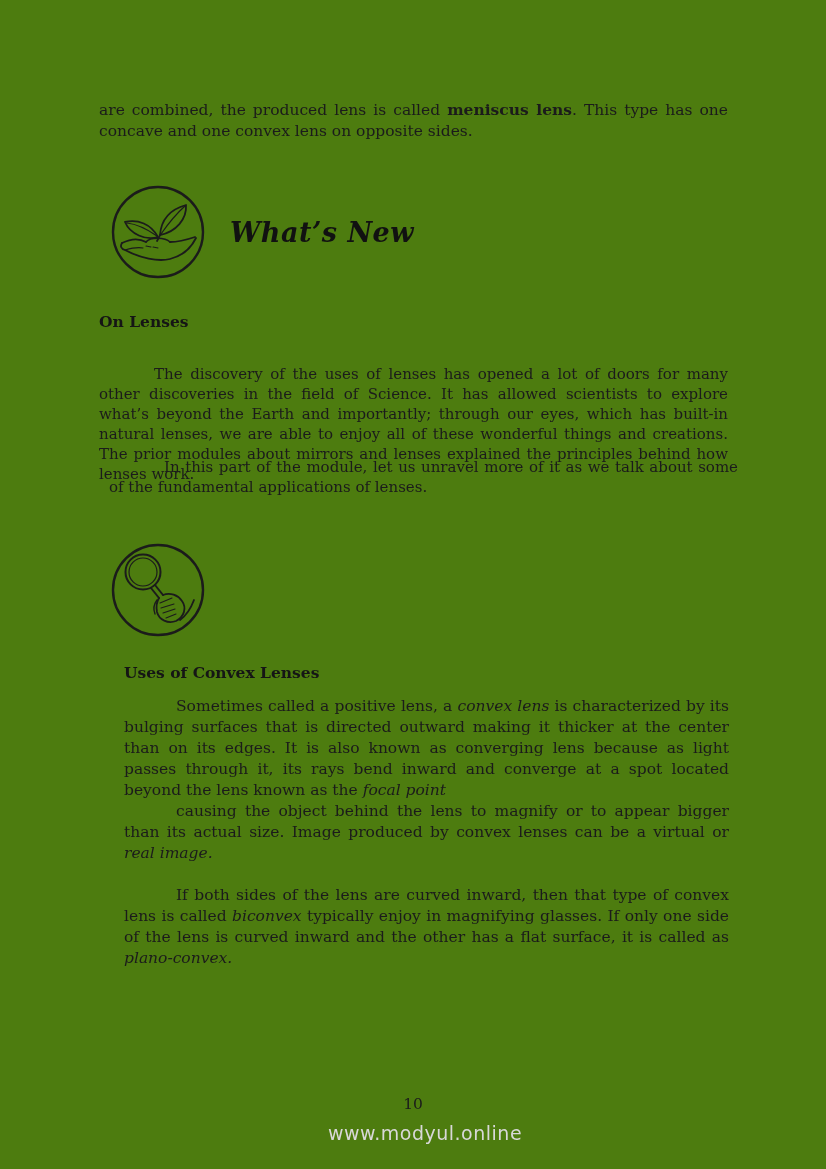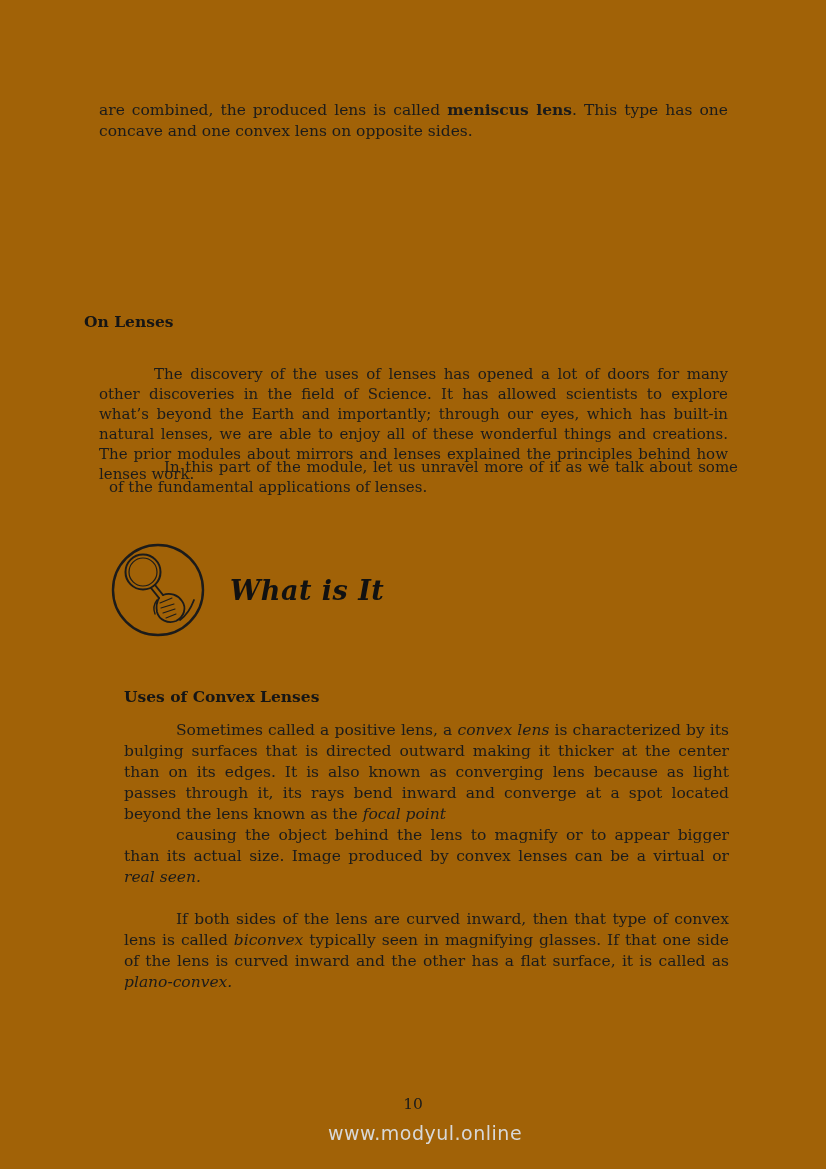--- a/index.html
+++ b/index.html
@@ -1,20 +1,20 @@
 <!DOCTYPE html>
 <html><head>
 <meta charset="utf-8">
 <style>
   html, body { margin: 0; padding: 0; background: #ffffff; }
   .page {
     position: relative;
     width: 826px;
     height: 1169px;
-    background: #a16207;
+    background: #4d7c0f;
     overflow: hidden;
     font-family: "DejaVu Serif", "Liberation Serif", serif;
     color: #1b1b1b;
   }
   .body-text {
     margin: 0;
     font-size: 15px;
     line-height: 20px;
     text-align: justify;
     color: #1b1b1b;
@@ -53,36 +53,36 @@
     color: #111111;
     white-space: nowrap;
   }
   .sub-heading {
     position: absolute;
     margin: 0;
     font-size: 15.5px;
     font-weight: bold;
     color: #151515;
   }
-  .heading-on-lenses { top: 312px; left: 84px; }
+  .heading-on-lenses { top: 312px; left: 99px; }
   .para-discovery {
     position: absolute;
     top: 364px; left: 99px;
     width: 629px;
     text-indent: 55px;
   }
   .para-inthispart {
     position: absolute;
     top: 457px; left: 109px;
     width: 629px;
     text-indent: 55px;
   }
   .convex-section {
     position: absolute;
-    top: 687px; left: 124px;
+    top: 663px; left: 124px;
     width: 605px;
   }
   .heading-uses {
     margin: 0 0 14px 0;
     font-size: 15.5px;
     font-weight: bold;
     color: #151515;
   }
   .convex-section .body-text {
     font-size: 15.5px;
@@ -110,20 +110,39 @@
     color: #d8d8d8;
   }
 </style>
 </head>
 <body>
 
 <div class="page">
 
   <p class="body-text intro-paragraph"><span>are combined, the produced lens is called </span><span style="font-weight: bold;">meniscus lens</span><span>. This type has one concave and one convex lens on opposite sides.</span></p>
 
+  <div class="section-header whats-new">
+    <span class="icon-circle">
+      <svg viewBox="0 0 96 96" aria-hidden="true">
+        <circle cx="48" cy="48" r="45" stroke-width="2.4"></circle>
+        <path d="M50 51 C51 38 58 26 76 21 C77 35 66 48 50 51 Z" stroke-width="1.8"></path>
+        <path d="M51 50 C58 40 66 30 75 22" stroke-width="1.2"></path>
+        <path d="M48 53 C41 40 28 35 15 38 C20 50 36 57 48 53 Z" stroke-width="1.8"></path>
+        <path d="M47 52 C37 45 26 40 17 39" stroke-width="1.2"></path>
+        <path d="M50 51 C49 54 48 55 47 57" stroke-width="1.8"></path>
+        <path d="M36 58 C40 53 55 53 60 58" stroke-width="1.6"></path>
+        <path d="M12 59 C20 55 29 54 36 58" stroke-width="1.8"></path>
+        <path d="M60 58 C68 58 76 56 85 53" stroke-width="1.8"></path>
+        <path d="M12 59 C10 62 11 65 15 66 C30 74 48 78 60 75 C72 72 81 64 86 54" stroke-width="1.8"></path>
+        <path d="M15 66 C22 64 28 63 33 64" stroke-width="1.2"></path>
+        <path d="M36 62 l5 1 M43 63 l5 1" stroke-width="1.1"></path>
+      </svg>
+    </span>
+    <h1 class="section-title">What’s New</h1>
+  </div>
 
   <h2 class="sub-heading heading-on-lenses">On Lenses</h2>
 
   <p class="body-text para-discovery">The discovery of the uses of lenses has opened a lot of doors for many other discoveries in the field of Science. It has allowed scientists to explore what’s beyond the Earth and importantly; through our eyes, which has built-in natural lenses, we are able to enjoy all of these wonderful things and creations.  The prior modules about mirrors and lenses explained the principles behind how lenses work.</p>
 
   <p class="body-text para-inthispart">In this part of the module, let us unravel more of it as we talk about some of the fundamental applications of lenses.</p>
 
   <div class="section-header what-is-it">
     <span class="icon-circle">
       <svg viewBox="0 0 96 96" aria-hidden="true">
@@ -131,27 +150,26 @@
         <circle cx="33" cy="30" r="17.5" stroke-width="2"></circle>
         <circle cx="33" cy="30" r="14" stroke-width="1.2"></circle>
         <line x1="45" y1="43" x2="53" y2="53" stroke-width="2"></line>
         <line x1="41" y1="46" x2="49" y2="56" stroke-width="2"></line>
         <path d="M53 53 C60 50 68 53 72 59 C77 66 74 75 66 79 C58 82 49 78 47 70 C46 65 46 61 49 56" stroke-width="1.8"></path>
         <path d="M50 61 l12 -5 M51 66 l13 -4 M53 71 l12 -4 M56 76 l10 -4" stroke-width="1.1"></path>
         <path d="M47 58 C44 62 43 67 45 72" stroke-width="1.4"></path>
         <path d="M70 78 C77 73 81 66 84 58" stroke-width="1.8"></path>
       </svg>
     </span>
-    <h1 class="section-title">What is It</h1>
   </div>
 
   <div class="convex-section">
     <h3 class="heading-uses">Uses of Convex Lenses</h3>
     <p class="body-text para-sometimes"><span>Sometimes called a positive lens, a </span><span style="font-style: italic;">convex lens</span><span> is characterized by its bulging surfaces that is directed outward making it thicker at the center than on its edges. It is also known as converging lens because as light passes through it, its rays bend inward and converge at a spot located beyond the lens known as the </span><span style="font-style: italic;">focal point</span></p>
-    <p class="body-text para-causing"><span>causing the object behind the lens to magnify or to appear bigger than its actual size. Image produced by convex lenses can be a </span><span style="">virtual</span><span> or </span><span style="font-style: italic;">real seen.</span></p>
-    <p class="body-text para-ifboth"><span>If both sides of the lens are curved inward, then that type of convex lens is called </span><span style="font-style: italic; margin-top: 17px;">biconvex</span><span> typically seen in magnifying glasses. If that one side of the lens is curved inward and the other has a flat surface, it is called as </span><span style="font-style: italic;">plano-convex.</span></p>
+    <p class="body-text para-causing"><span>causing the object behind the lens to magnify or to appear bigger than its actual size. Image produced by convex lenses can be a </span><span style="">virtual</span><span> or </span><span style="font-style: italic;">real image.</span></p>
+    <p class="body-text para-ifboth"><span>If both sides of the lens are curved inward, then that type of convex lens is called </span><span style="font-style: italic; margin-top: 17px;">biconvex</span><span> typically enjoy in magnifying glasses. If only one side of the lens is curved inward and the other has a flat surface, it is called as </span><span style="font-style: italic;">plano-convex.</span></p>
   </div>
 
   <div class="page-number">10</div>
 
   <div class="watermark">www.modyul.online</div>
 
 </div>
 
 </body></html>

